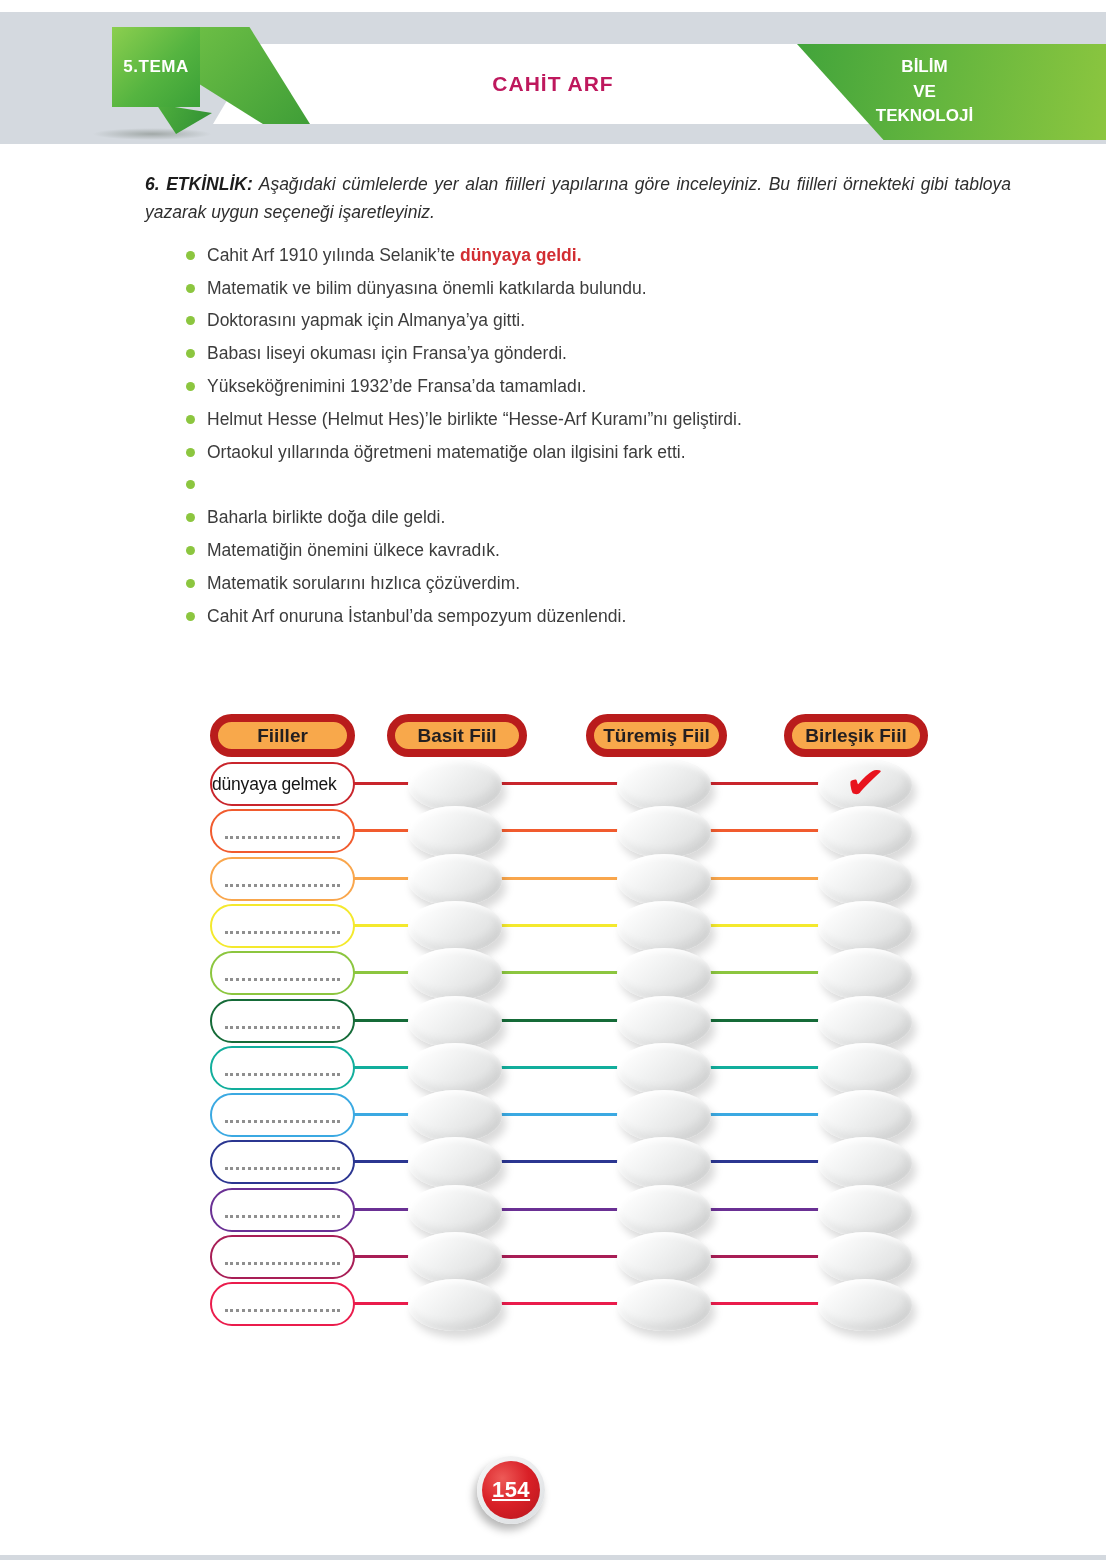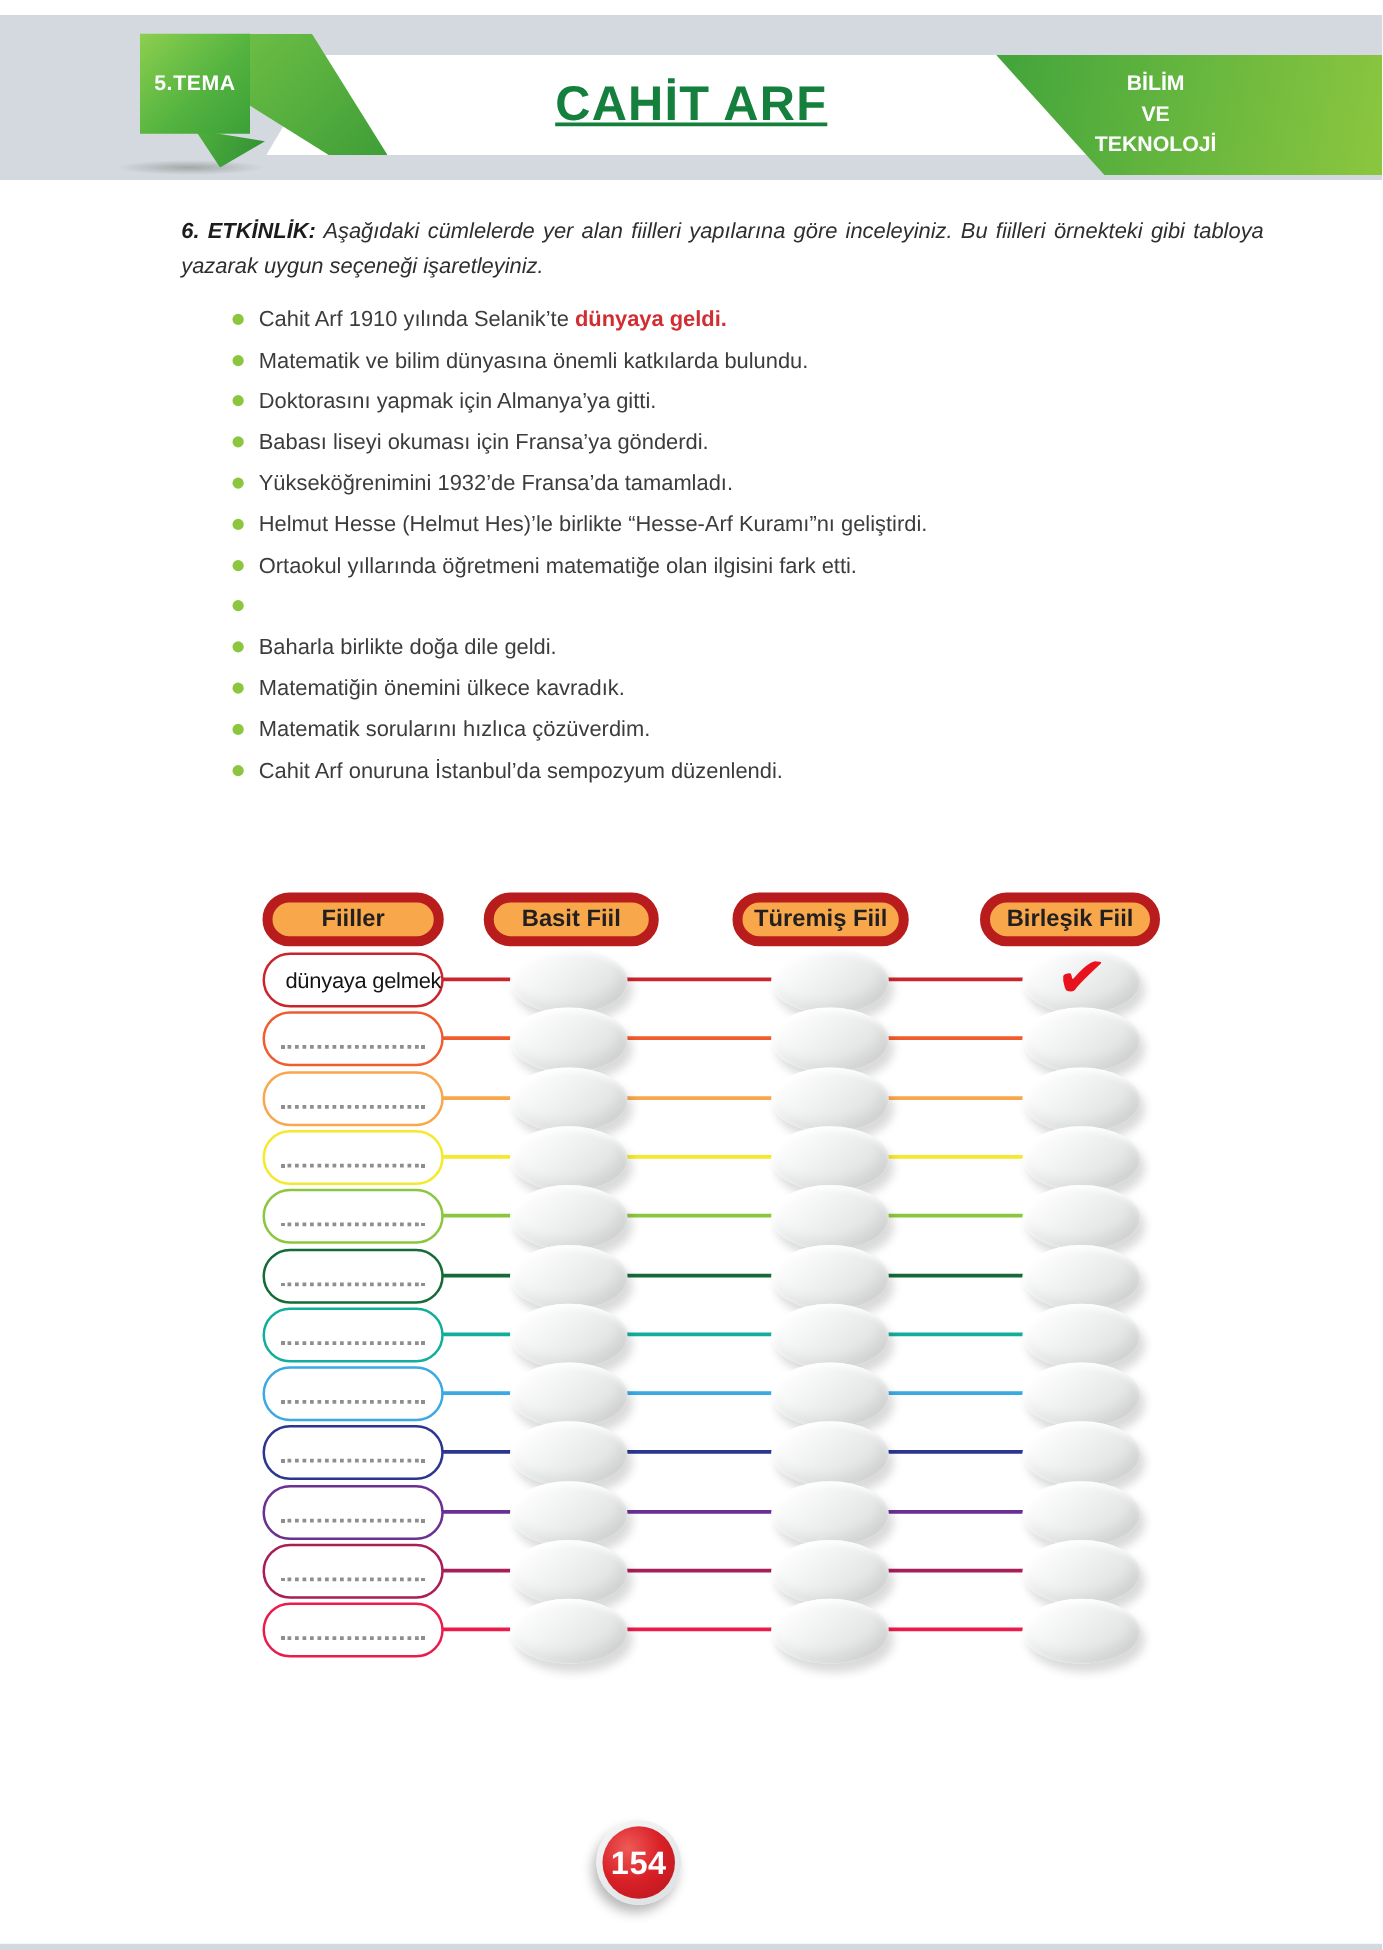--- a/index.html
+++ b/index.html
@@ -4,21 +4,21 @@
 <style>
   html,body{margin:0;padding:0;background:#ffffff;}
   .page{position:relative;width:1106px;height:1560px;background:#ffffff;overflow:hidden;
         font-family:"Liberation Sans",sans-serif;}
 
   
   .band{position:absolute;left:0;top:12px;width:1106px;height:132px;background:#d4d9df;z-index:0;}
   .banner{position:absolute;left:213px;top:44px;width:680px;height:80px;background:#ffffff;z-index:1;
           clip-path:polygon(7% 0,87% 0,100% 100%,0 100%);
           display:flex;align-items:center;justify-content:center;}
-  .page-title{font-size:39px;font-weight:bold;color:#15803d;letter-spacing:1px;text-decoration:underline;}
+  .page-title{font-size:21px;font-weight:bold;color:#be185d;letter-spacing:1px;}
   .ribbon-right{position:absolute;left:797px;top:44px;width:309px;height:96px;z-index:2;
           clip-path:polygon(0 0,100% 0,100% 100%,28% 100%);
           background:linear-gradient(100deg,#42a43b 0%,#63b53e 45%,#8cc63f 100%);}
   .subject{position:absolute;left:30px;top:50%;transform:translateY(-50%);width:195px;text-align:center;
           color:#ffffff;font-weight:bold;font-size:17px;line-height:1.45;}
   .tema-square{position:absolute;left:112px;top:27px;width:88px;height:80px;z-index:4;
           background:linear-gradient(135deg,#8ccf4f 0%,#55b440 55%,#3aa037 100%);
           display:flex;align-items:center;justify-content:center;}
   .tema-label{color:#ffffff;font-weight:bold;font-size:17px;letter-spacing:.5px;}
   .tema-tail{position:absolute;left:198px;top:27px;width:112px;height:97px;z-index:3;
@@ -49,21 +49,21 @@
          font-weight:bold;font-size:19px;color:#231f20;z-index:2;}
   #th0{left:210px;width:145px;}
   #th1{left:387px;width:140px;}
   #th2{left:586px;width:141px;}
   #th3{left:784px;width:144px;}
 
   .rows{position:absolute;left:0;top:761px;width:1106px;z-index:1;}
   .frow{position:absolute;left:0;width:1106px;height:48px;}
   .capsule{position:absolute;left:210px;top:1px;width:145px;height:44px;box-sizing:border-box;
            border:2.5px solid var(--c,#999);border-radius:23px;background:#ffffff;z-index:2;
-           display:flex;align-items:center;justify-content:flex-end;}
+           display:flex;align-items:center;justify-content:flex-start;}
   .verb{font-size:17.5px;color:#141414;letter-spacing:-.2px;}
   .dotline{position:absolute;left:13px;right:13px;top:25px;border-top:3px dotted #8f8f8f;}
   .rline{position:absolute;left:352px;top:21px;width:513px;height:3px;background:var(--c,#999);z-index:1;}
   .egg{position:absolute;top:-2px;width:94px;height:52px;border-radius:50%;z-index:2;
        background:linear-gradient(140deg,#ffffff 12%,#f0f1f1 45%,#d6d7d7 100%);
        box-shadow:4px 7px 8px rgba(0,0,0,.15),
                   inset 2px 3px 6px rgba(255,255,255,.95),
                   inset -5px -7px 10px rgba(0,0,0,.06);}
   .egg.c1{left:408px;}
   .egg.c2{left:617px;}
@@ -73,21 +73,21 @@
          color:#e8131d;line-height:1;z-index:3;}
 
   
   .page-badge{position:absolute;left:477px;top:1456px;width:68px;height:68px;border-radius:50%;
           background:linear-gradient(150deg,#f6f6f6,#dcdfe2);
           box-shadow:-3px 6px 9px rgba(0,0,0,.28);
           display:flex;align-items:center;justify-content:center;}
   .page-badge-inner{width:58px;height:58px;border-radius:50%;
           background:radial-gradient(circle at 35% 30%,#ee5a57 0%,#d92027 48%,#b5161d 100%);
           display:flex;align-items:center;justify-content:center;}
-  .page-number{color:#ffffff;font-weight:bold;font-size:26px;letter-spacing:.5px;}
+  .page-number{color:#ffffff;font-weight:bold;font-size:22px;letter-spacing:.5px;text-decoration:underline;}
   .bottom-strip{position:absolute;left:0;bottom:0;width:1106px;height:5px;background:#d4d9df;}
 </style>
 </head>
 <body>
 
 <div class="page">
 
   <div class="band"></div>
   <div class="tema-shadow"></div>
   <div class="tema-fold"></div>

